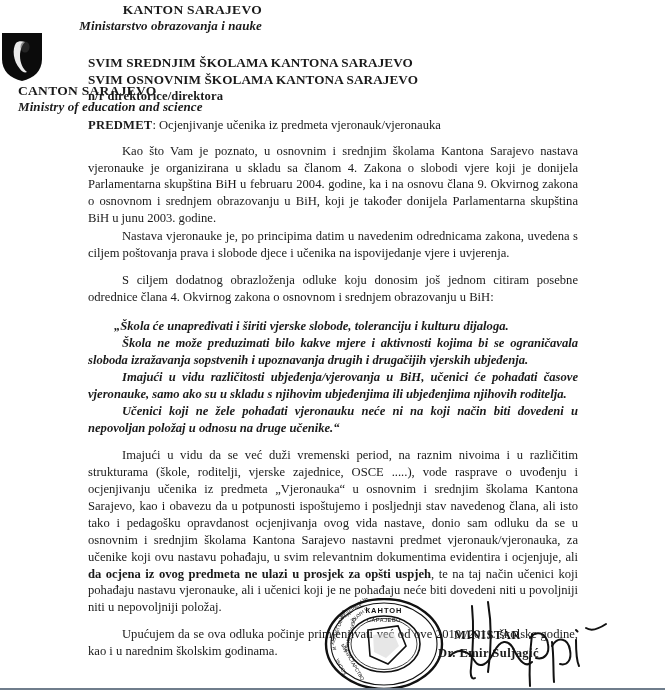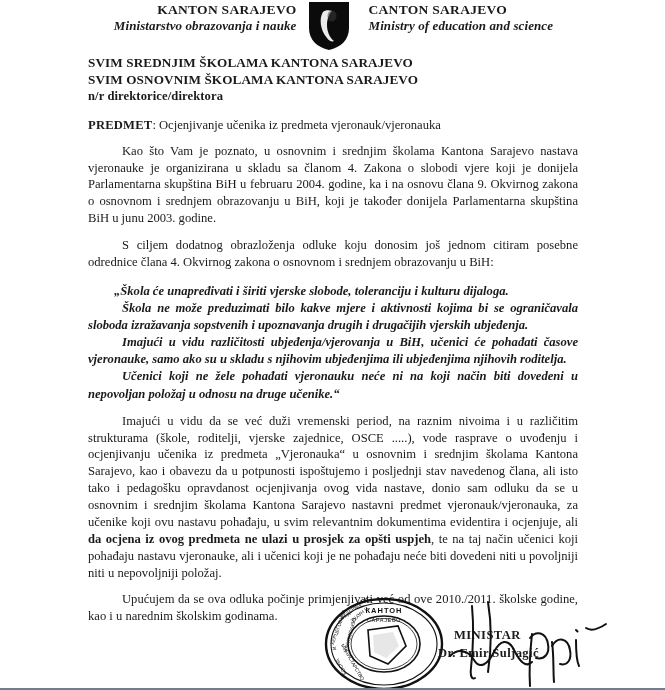--- a/index.html
+++ b/index.html
@@ -23,20 +23,21 @@
     background: #fff;
   }
 
   
   .letterhead {
     display: flex;
     align-items: flex-start;
     justify-content: center;
     padding-top: 2px;
     gap: 0px;
+    flex-direction: column;
   }
   .lh-side {
     width: 262px;
     line-height: 1.18;
   }
   .lh-left { text-align: right; padding-right: 10px; }
   .lh-right { text-align: left; padding-left: 18px; }
   .lh-title {
     font-size: 13.5px;
     font-weight: bold;
@@ -195,20 +196,21 @@
 
     <div class="addressee">
       <div>SVIM SREDNJIM ŠKOLAMA KANTONA SARAJEVO</div>
       <div>SVIM OSNOVNIM ŠKOLAMA KANTONA SARAJEVO</div>
       <div class="small">n/r direktorice/direktora</div>
     </div>
 
     <div class="subject"><b>PREDMET</b><span>: Ocjenjivanje učenika iz predmeta vjeronauk/vjeronauka</span></div>
 
     <p class="para">Kao što Vam je poznato, u osnovnim i srednjim školama Kantona Sarajevo nastava vjeronauke je organizirana u skladu sa članom 4. Zakona o slobodi vjere koji je donijela Parlamentarna skupština BiH u februaru 2004. godine, ka i na osnovu člana 9. Okvirnog zakona o osnovnom i srednjem obrazovanju u BiH, koji je također donijela Parlamentarna skupština BiH u junu 2003. godine.</p>
+    <p class="para tight">Nastava vjeronauke je, po principima datim u navedenim odrednicama zakona, uvedena s ciljem poštovanja prava i slobode djece i učenika na ispovijedanje vjere i uvjerenja.</p>
     <p class="para">S ciljem dodatnog obrazloženja odluke koju donosim još jednom citiram posebne odrednice člana 4. Okvirnog zakona o osnovnom i srednjem obrazovanju u BiH:</p>
 
     <div class="quote">
       <p class="first">„Škola će unapređivati i širiti vjerske slobode, toleranciju i kulturu dijaloga.</p>
       <p class="hang">Škola ne može preduzimati bilo kakve mjere i aktivnosti kojima bi se ograničavala sloboda izražavanja sopstvenih i upoznavanja drugih i drugačijih vjerskih ubjeđenja.</p>
       <p class="hang">Imajući u vidu različitosti ubjeđenja/vjerovanja u BiH, učenici će pohađati časove vjeronauke, samo ako su u skladu s njihovim ubjeđenjima ili ubjeđenjima njihovih roditelja.</p>
       <p class="hang">Učenici koji ne žele pohađati vjeronauku neće ni na koji način biti dovedeni u nepovoljan položaj u odnosu na druge učenike.“</p>
     </div>
 
     <p class="para"><span>Imajući u vidu da se već duži vremenski period, na raznim nivoima i u različitim strukturama (škole, roditelji, vjerske zajednice, OSCE .....), vode rasprave o uvođenju i ocjenjivanju učenika iz predmeta „Vjeronauka“ u osnovnim i srednjim školama Kantona Sarajevo, kao i obavezu da u potpunosti ispoštujemo i posljednji stav navedenog člana, ali isto tako i pedagošku opravdanost ocjenjivanja ovog vida nastave, donio sam odluku da se u osnovnim i srednjim školama Kantona Sarajevo nastavni predmet vjeronauk/vjeronauka, za učenike koji ovu nastavu pohađaju, u svim relevantnim dokumentima evidentira i ocjenjuje, ali </span><b>da ocjena iz ovog predmeta ne ulazi u prosjek za opšti uspjeh</b><span>, te na taj način učenici koji pohađaju nastavu vjeronauke, ali i učenici koji je ne pohađaju neće biti dovedeni niti u povoljniji niti u nepovoljniji položaj.</span></p>

